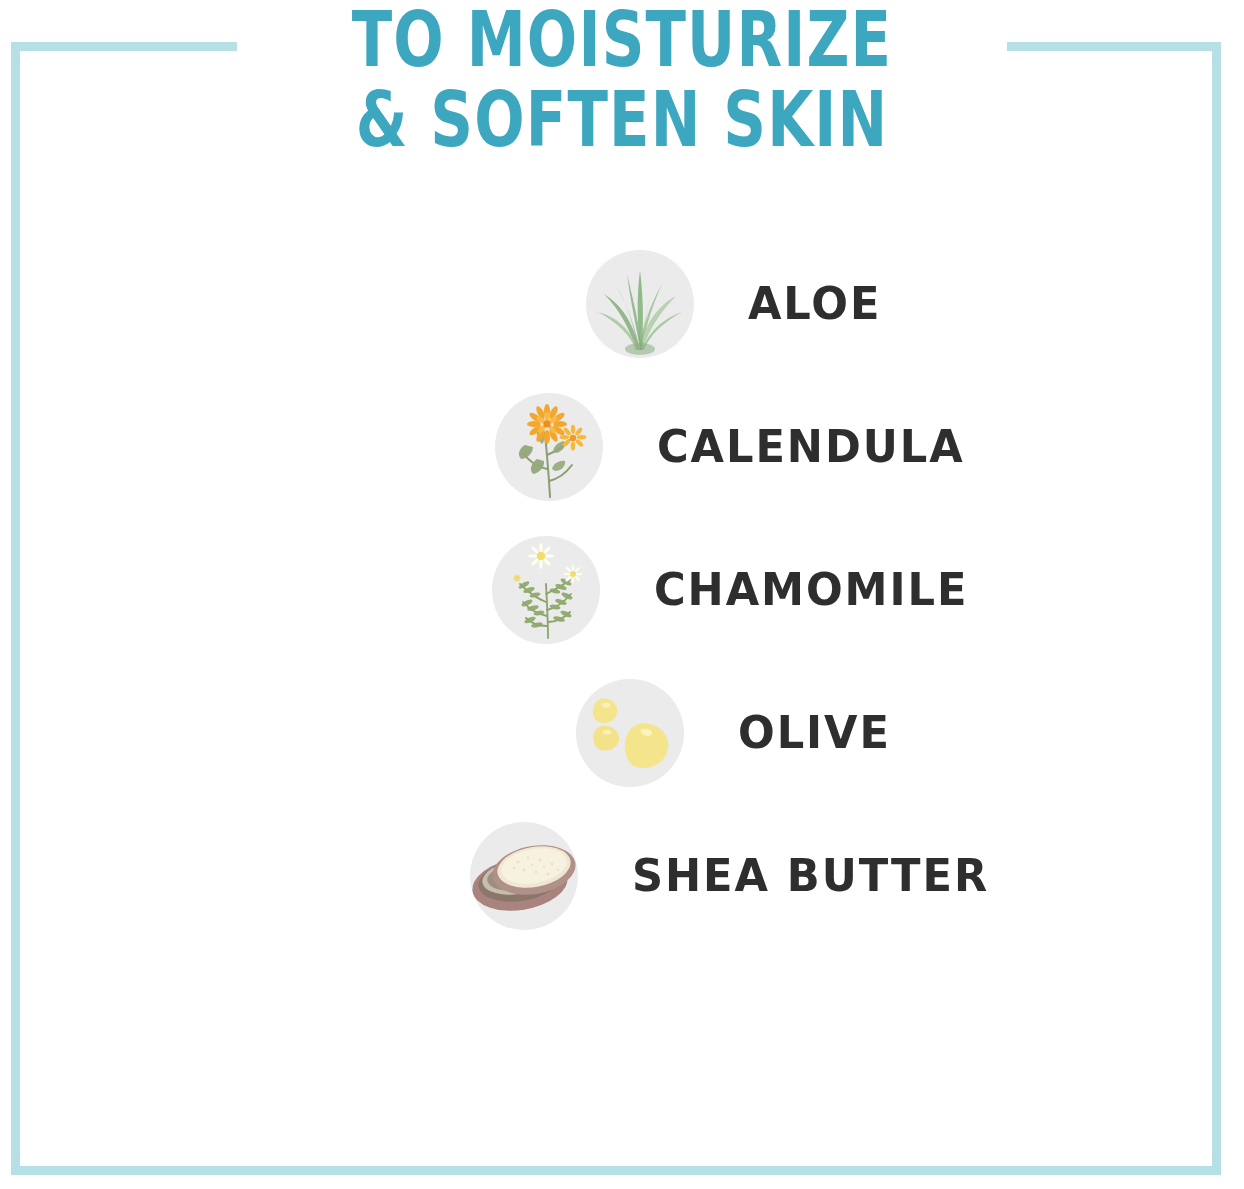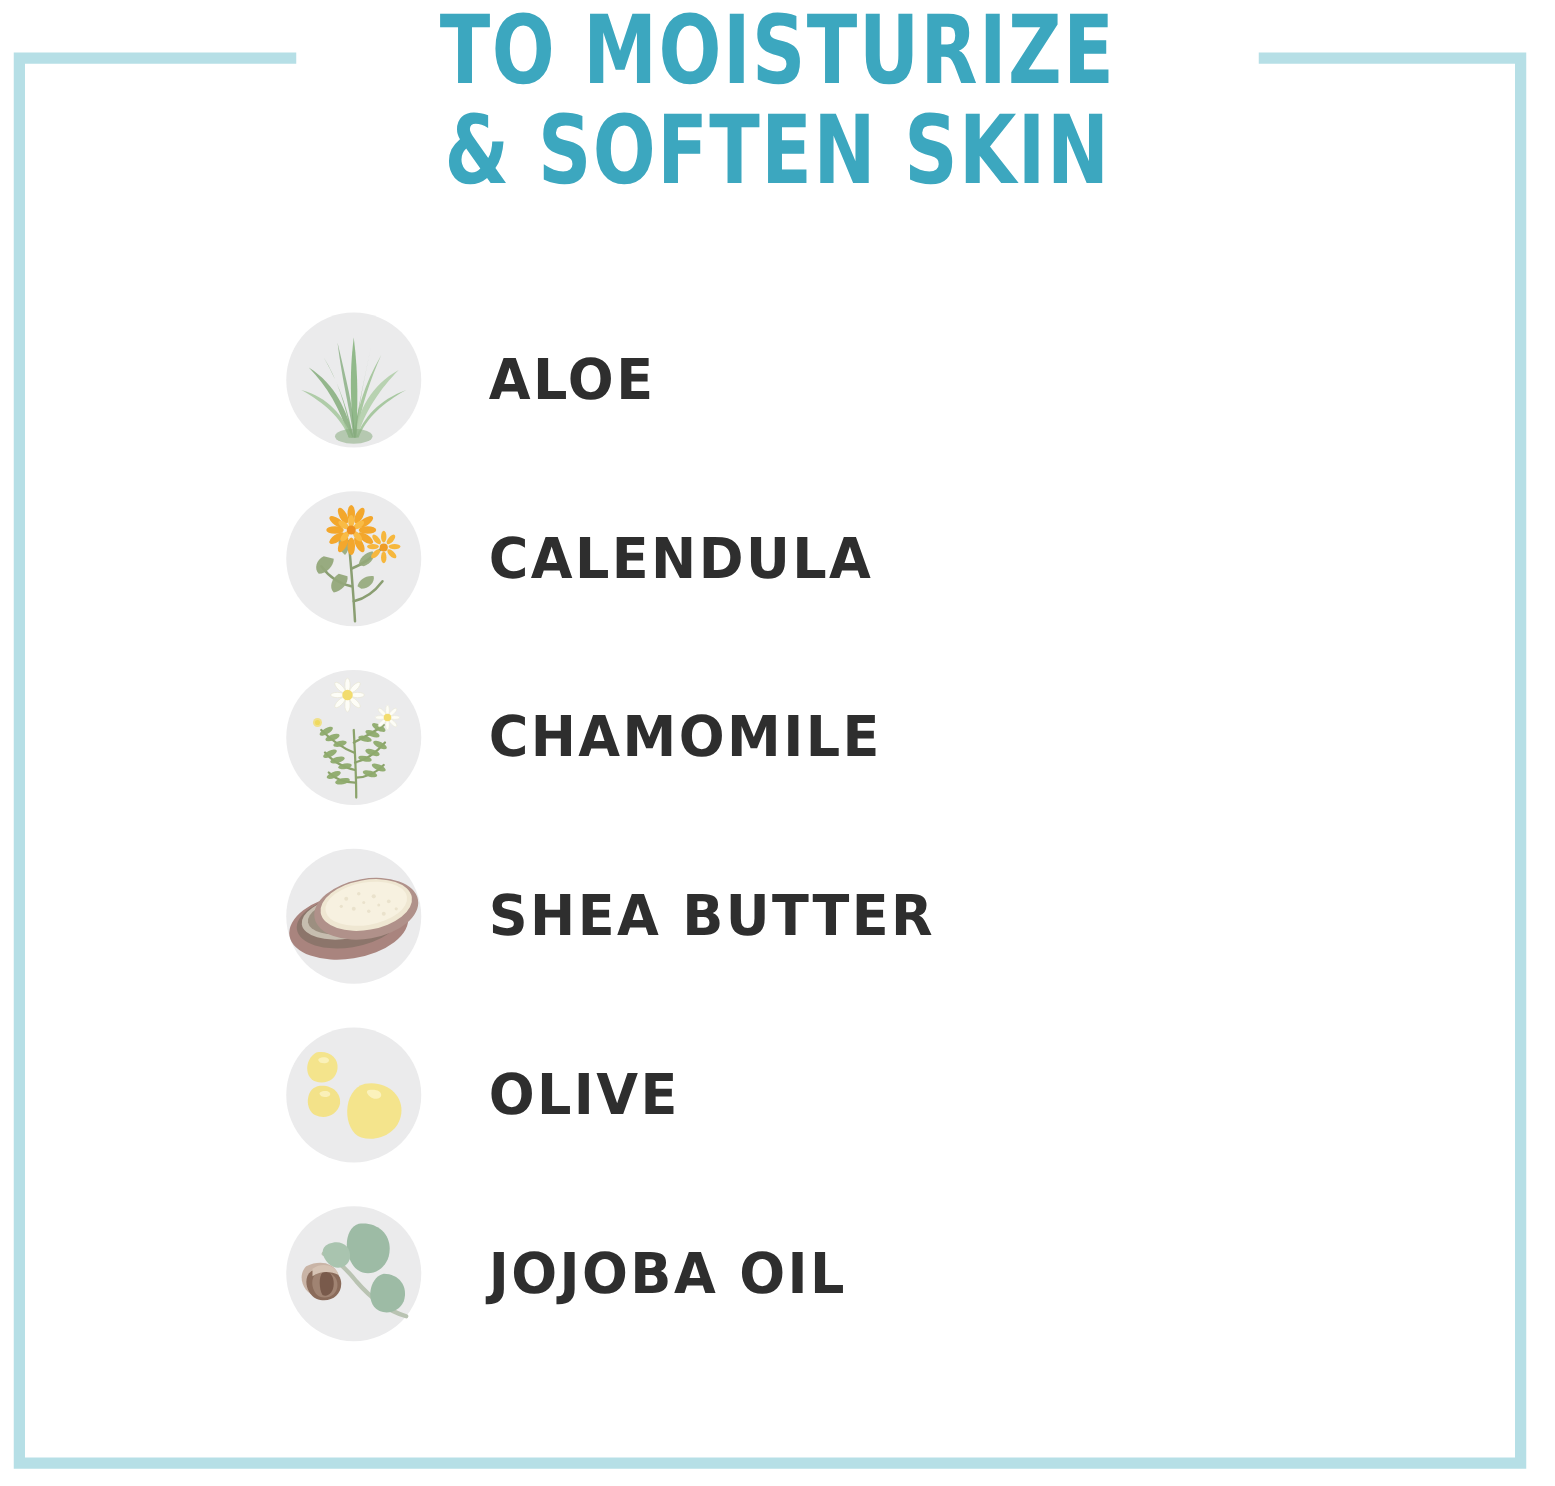--- a/index.html
+++ b/index.html
@@ -77,20 +77,21 @@
     left: 0;
     top: 232px;
     width: 1244px;
     z-index: 4;
   }
   .ingredient-row {
     position: relative;
     height: 143px;
     display: flex;
     align-items: center;
+    justify-content: center;
   }
   .icon-badge {
     position: relative;
     flex: 0 0 auto;
     width: 108px;
     height: 108px;
     margin-left: 229px;
     border-radius: 50%;
     background: var(--badge-bg, #ebebec);
     overflow: visible;
@@ -267,20 +268,36 @@
             <circle cx="0" cy="0" r="4.2" fill="#f2dc6e"></circle>
           </g>
           <g transform="translate(25,42) scale(0.6)">
             <circle cx="0" cy="0" r="6" fill="#f0e08a"></circle>
             <circle cx="0" cy="0" r="3.4" fill="#efd95f"></circle>
           </g>
         </g>
       </svg>
     </div>
     <div class="ingredient-label">CHAMOMILE</div>
+  </div>
+
+  <div class="ingredient-row">
+    <div class="icon-badge">
+      <svg viewBox="0 0 108 108" xmlns="http://www.w3.org/2000/svg">
+        <g>
+          <path d="M24 20 C34 18 42 24 41 33 C40 42 31 46 23 43 C15 40 14 26 24 20 Z" fill="#f4e48c"></path>
+          <path d="M25 47 C36 45 44 52 43 61 C41 70 31 74 23 70 C15 66 15 50 25 47 Z" fill="#f3e289"></path>
+          <path d="M63 45 C80 42 94 54 92 69 C90 84 74 92 60 88 C45 83 44 50 63 45 Z" fill="#f4e48c"></path>
+          <path d="M66 50 C72 49 76 51 76 54 C76 57 71 58 68 56 C65 54 63 51 66 50 Z" fill="#fbf4c4" opacity="0.85"></path>
+          <path d="M28 24 C32 23 35 25 34 27 C33 29 29 29 27 28 C25 26 25 25 28 24 Z" fill="#fbf4c4" opacity="0.8"></path>
+          <path d="M29 51 C33 50 36 52 35 54 C34 56 30 56 28 55 C26 53 26 52 29 51 Z" fill="#fbf4c4" opacity="0.8"></path>
+        </g>
+      </svg>
+    </div>
+    <div class="ingredient-label">OLIVE</div>
   </div>
 
   <div class="ingredient-row">
     <div class="icon-badge">
       <svg viewBox="0 0 108 108" xmlns="http://www.w3.org/2000/svg">
         <g>
           <ellipse cx="50" cy="62" rx="48" ry="26" transform="rotate(-9 50 62)" fill="#a9847e"></ellipse>
           <ellipse cx="50" cy="58" rx="42" ry="21" transform="rotate(-9 50 58)" fill="#8c756b"></ellipse>
           <ellipse cx="48" cy="55" rx="36" ry="17" transform="rotate(-9 48 55)" fill="#c6bdaf"></ellipse>
           <ellipse cx="48" cy="54" rx="31" ry="14" transform="rotate(-9 48 54)" fill="#9c8f80"></ellipse>
@@ -299,48 +316,14 @@
             <circle cx="88" cy="48" r="1.3"></circle>
             <circle cx="62" cy="43" r="1.2"></circle>
             <circle cx="74" cy="45" r="1.2"></circle>
           </g>
         </g>
       </svg>
     </div>
     <div class="ingredient-label">SHEA BUTTER</div>
   </div>
 
-  <div class="ingredient-row">
-    <div class="icon-badge">
-      <svg viewBox="0 0 108 108" xmlns="http://www.w3.org/2000/svg">
-        <g>
-          <path d="M24 20 C34 18 42 24 41 33 C40 42 31 46 23 43 C15 40 14 26 24 20 Z" fill="#f4e48c"></path>
-          <path d="M25 47 C36 45 44 52 43 61 C41 70 31 74 23 70 C15 66 15 50 25 47 Z" fill="#f3e289"></path>
-          <path d="M63 45 C80 42 94 54 92 69 C90 84 74 92 60 88 C45 83 44 50 63 45 Z" fill="#f4e48c"></path>
-          <path d="M66 50 C72 49 76 51 76 54 C76 57 71 58 68 56 C65 54 63 51 66 50 Z" fill="#fbf4c4" opacity="0.85"></path>
-          <path d="M28 24 C32 23 35 25 34 27 C33 29 29 29 27 28 C25 26 25 25 28 24 Z" fill="#fbf4c4" opacity="0.8"></path>
-          <path d="M29 51 C33 50 36 52 35 54 C34 56 30 56 28 55 C26 53 26 52 29 51 Z" fill="#fbf4c4" opacity="0.8"></path>
-        </g>
-      </svg>
-    </div>
-    <div class="ingredient-label">OLIVE</div>
-  </div>
-
-  <div class="ingredient-row">
-    <div class="icon-badge">
-      <svg viewBox="0 0 108 108" xmlns="http://www.w3.org/2000/svg">
-        <g>
-          <path d="M96 88 C82 84 68 74 56 60 C48 50 40 42 30 38" stroke="#b9c3b2" stroke-width="3.4" fill="none" stroke-linecap="round"></path>
-          <path d="M58 14 C74 12 86 24 82 40 C78 54 62 58 54 48 C46 38 46 18 58 14 Z" fill="#9dbba5"></path>
-          <path d="M78 54 C90 54 98 64 94 76 C90 86 76 88 70 80 C64 72 68 56 78 54 Z" fill="#9dbba5"></path>
-          <path d="M34 30 C44 26 52 32 51 41 C50 49 40 52 34 46 C28 40 27 33 34 30 Z" fill="#a9c4af"></path>
-          <path d="M16 48 C28 42 40 46 42 56 C43 66 34 74 24 72 C14 70 8 56 16 48 Z" fill="#c9b4a6"></path>
-          <path d="M20 52 C32 46 44 52 44 62 C44 72 34 78 24 74 C16 70 13 57 20 52 Z" fill="#8a6b5a"></path>
-          <path d="M24 54 C33 50 41 55 41 63 C41 71 33 75 26 72 C20 68 19 57 24 54 Z" fill="#a08372"></path>
-          <path d="M29 53 C34 51 38 55 38 62 C38 69 33 73 29 71 C26 66 26 56 29 53 Z" fill="#795a4b"></path>
-          <path d="M21 50 C30 44 40 48 42 55 C36 52 28 51 21 56 Z" fill="#d6c3b4"></path>
-        </g>
-      </svg>
-    </div>
-    <div class="ingredient-label">JOJOBA OIL</div>
-  </div>
 
 </div>
 
 </body></html>

